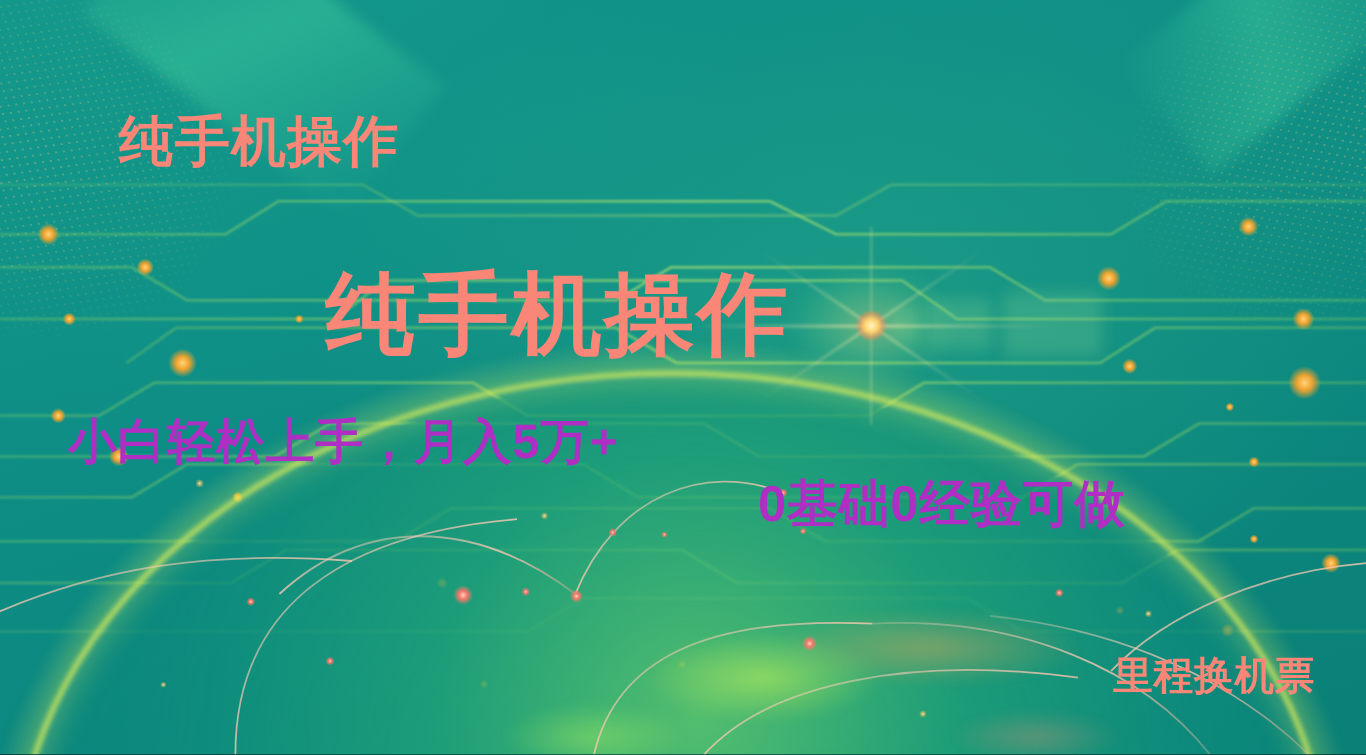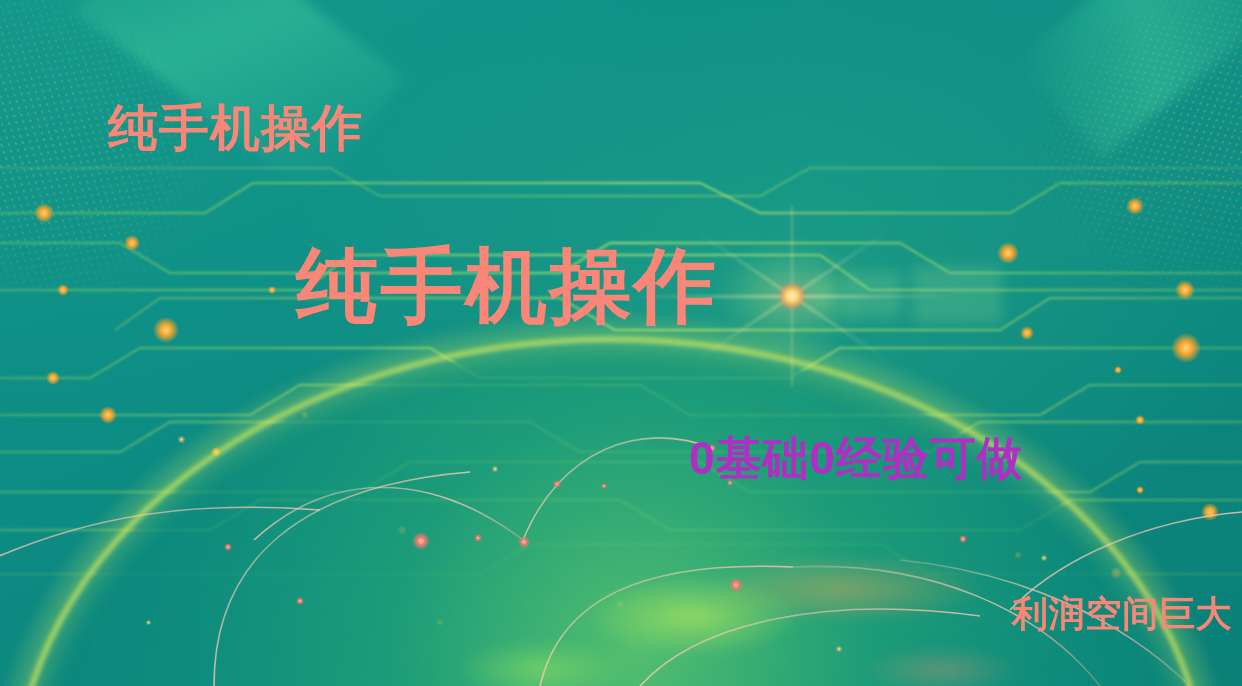--- a/index.html
+++ b/index.html
@@ -312,16 +312,17 @@
   </div>
 
   <div class="spark" style="left:178px;top:436px;width:7px;height:7px;"></div>
   <div class="spark" style="left:492px;top:466px;width:6px;height:6px;"></div>
   <div class="spark" style="left:1041px;top:555px;width:6px;height:6px;"></div>
   <div class="spark" style="left:146px;top:620px;width:5px;height:5px;"></div>
   <div class="spark" style="left:836px;top:646px;width:6px;height:6px;"></div>
 
   <div class="txt salmon" id="t-pure">纯手机操作</div>
   <div class="txt salmon" id="t-profit">纯手机操作</div>
+  <div class="txt magenta" id="t-easy">小白轻松上手，月入5万+</div>
   <div class="txt magenta" id="t-zero">0基础0经验可做</div>
-  <div class="txt salmon" id="t-miles">利润空间巨大</div>
+  <div class="txt salmon" id="t-miles">里程换机票</div>
 
 </div>
 
 </body></html>

